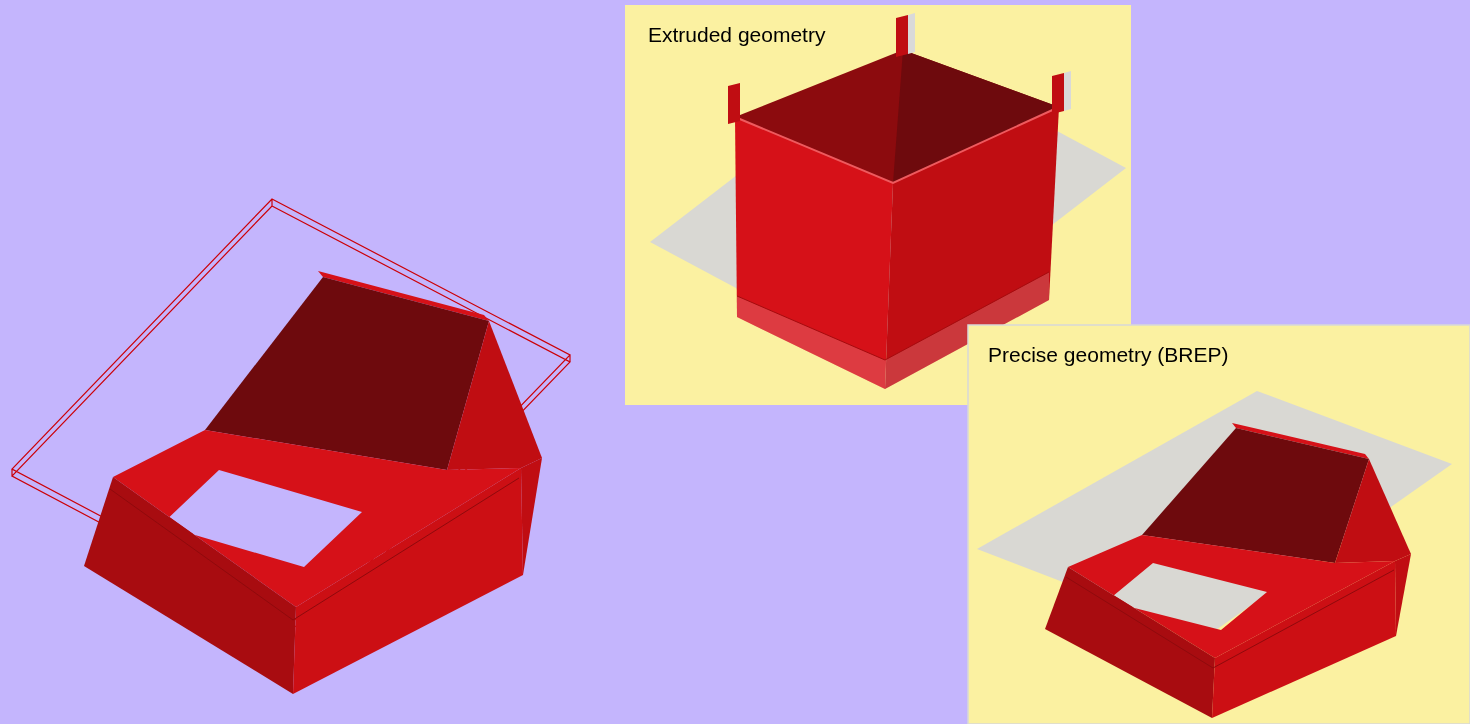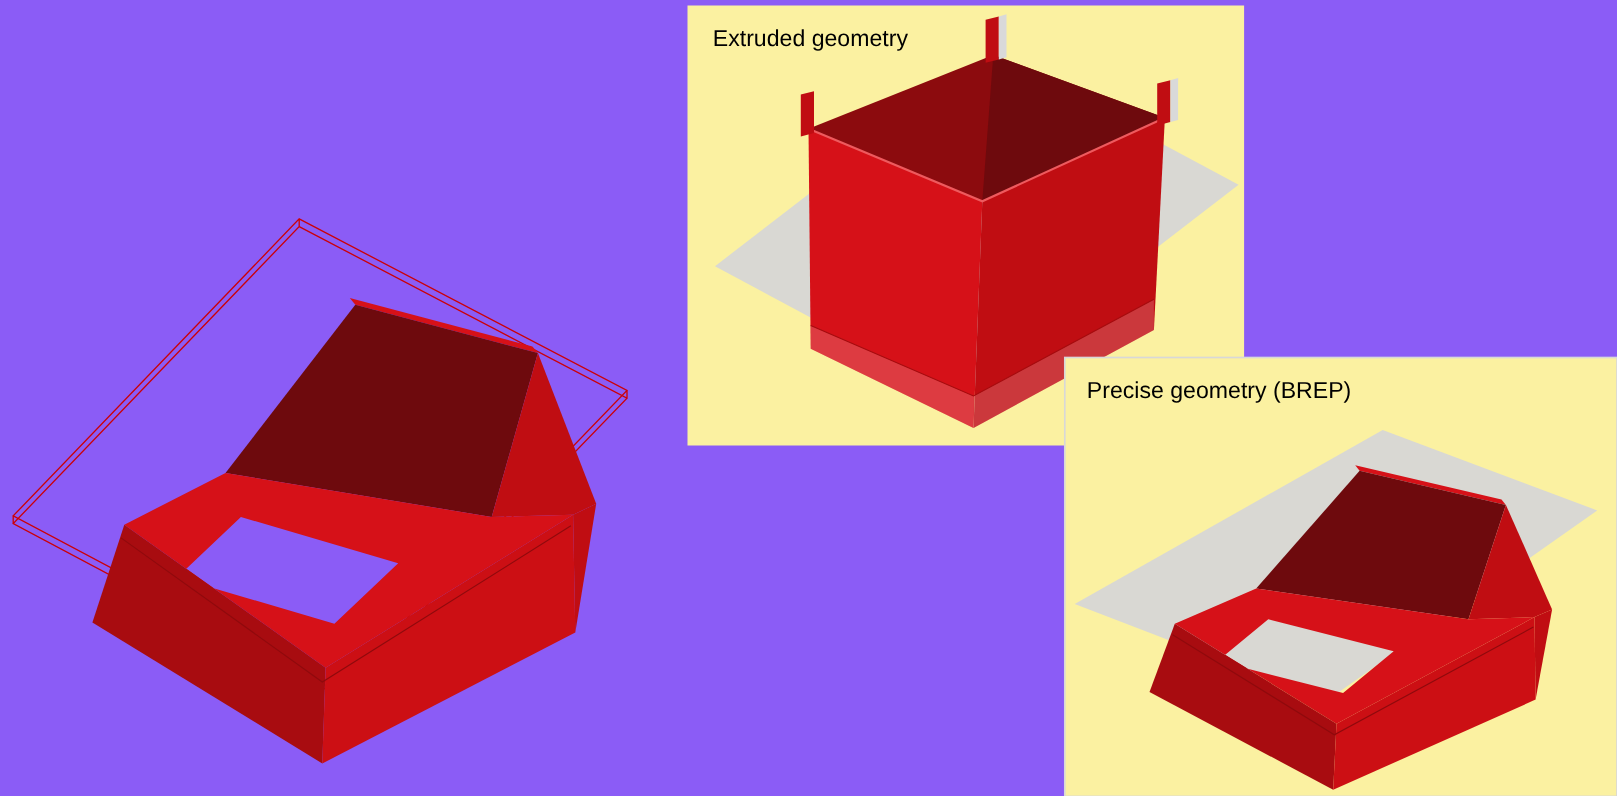--- a/index.html
+++ b/index.html
@@ -1,20 +1,20 @@
 <!DOCTYPE html>
 <html><head>
 <meta charset="utf-8">
 <style>
   html, body { margin: 0; padding: 0; background: #ffffff; }
   .canvas {
     position: relative;
     width: 1470px;
     height: 724px;
-    background: #8b5cf6;
+    background: #c4b5fd;
     overflow: hidden;
   }
   svg { display: block; }
   .panel-label {
     font-family: "Liberation Sans", sans-serif;
     font-size: 21px;
     fill: #000000;
   }
 </style>
 </head>

